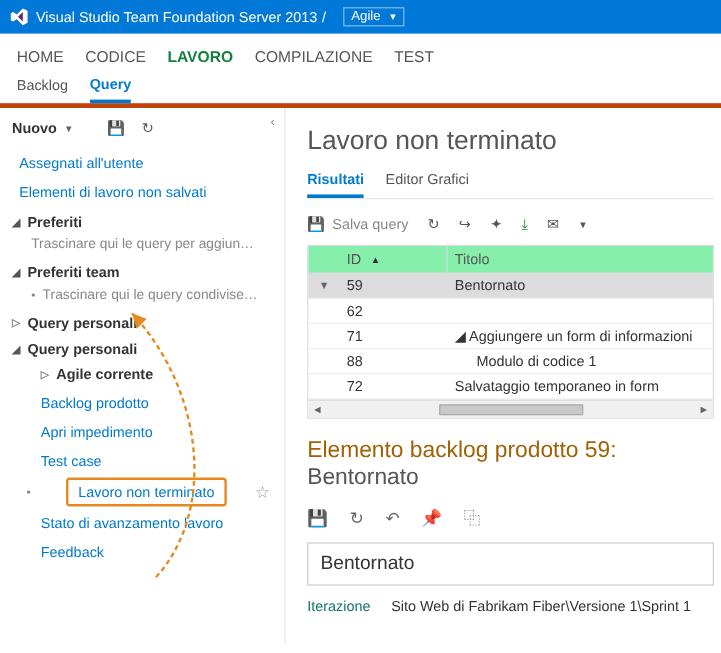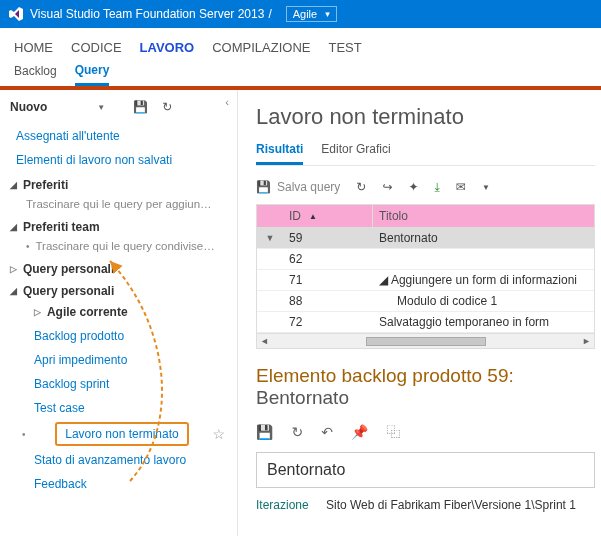--- a/index.html
+++ b/index.html
@@ -3,28 +3,28 @@
 <meta charset="utf-8">
 <style>
   * { box-sizing: border-box; margin: 0; padding: 0; }
   body { font-family: "Segoe UI", Arial, sans-serif; font-size: 12px; color: #333; background: #fff; width: 601px; height: 544px; overflow: hidden; position: relative; }
   .titlebar { background: #0078d7; color: #fff; height: 28px; display: flex; align-items: center; padding: 0 8px; font-size: 12px; }
   .titlebar .vs-logo { width: 16px; height: 16px; margin-right: 6px; }
   .titlebar .proj-dd { margin-left: 10px; display: flex; align-items: center; border: 1px solid rgba(255,255,255,0.5); padding: 1px 6px; font-size: 11px;}
   .titlebar .dd-arrow { margin-left: 8px; font-size: 9px; }
   .hubnav { display: flex; align-items: center; padding: 12px 14px 6px 14px; gap: 18px; font-size: 13px; color: #555; }
   .hubnav .hub { cursor: pointer; }
-  .hubnav .hub.active { color: #1d4ed8; font-weight: 600; }
+  .hubnav .hub.active { color: #15803d; font-weight: 600; }
   .subnav { display: flex; align-items: center; padding: 2px 14px 0 14px; gap: 18px; font-size: 12px; color: #555; border-bottom: 4px solid #c2410c; }
   .subnav .sub { padding-bottom: 8px; cursor: pointer; }
   .subnav .sub.active { color: #007acc; font-weight: 600; border-bottom: 3px solid #007acc; padding-bottom: 6px; }
   .content { display: flex; height: calc(544px - 28px - 40px - 30px); }
   .sidebar { width: 238px; border-right: 1px solid #e5e5e5; padding: 10px 8px 10px 10px; overflow: hidden; font-size: 12px; color: #333; position: relative; }
   .sidebar .topbar { display: flex; align-items: center; padding-bottom: 10px; }
-  .sidebar .newbtn { display: flex; align-items: center; font-weight: 600; color: #333; cursor: pointer; gap: 44px; }
+  .sidebar .newbtn { display: flex; align-items: center; font-weight: 600; color: #333; cursor: pointer; }
   .sidebar .newbtn .dd { font-size: 8px; margin-left: 6px; color: #666; }
   .sidebar .tool-icons { display: flex; align-items: center; gap: 14px; margin-left: 28px; }
   .sidebar .tool-icons span { color: #555; cursor: pointer; }
   .sidebar .collapse-chevron { position: absolute; top: 6px; right: 8px; font-size: 11px; color: #888; cursor: pointer; }
   .side-link { color: #007acc; padding: 5px 4px 5px 6px; cursor: pointer; display:block;}
   .side-section { padding: 6px 0 2px 0; font-weight: 600; font-size: 12px; color: #333; display:flex; align-items:center; }
   .side-section .tri { font-size: 9px; margin-right: 6px; color:#555; }
   .side-hint { color: #888; padding: 4px 4px 4px 16px; font-size: 11.5px; white-space: nowrap; overflow: hidden; text-overflow: ellipsis; }
   .side-sub { color: #007acc; padding: 5px 4px 5px 24px; cursor: pointer; display:block;}
   .side-sub.bold { font-weight: 600; color:#333; display:flex; align-items:center;}
@@ -36,21 +36,21 @@
   .dotbullet { color:#888; margin-right:6px; font-size:10px;}
   .main { flex: 1; padding: 14px 6px 8px 18px; overflow: hidden; }
   .main h2 { font-weight: 300; font-size: 22px; color: #555; margin-bottom: 12px; }
   .main .tabs { display: flex; gap: 18px; font-size: 12px; color: #555; border-bottom:1px solid #e5e5e5; margin-bottom: 10px;}
   .main .tabs .tab { padding-bottom: 8px; cursor: pointer; }
   .main .tabs .tab.active { color: #007acc; font-weight:600; border-bottom:3px solid #007acc; padding-bottom:6px;}
   .main .toolbar { display:flex; align-items:center; gap:16px; padding:4px 0 10px 0; color:#666; font-size:12px;}
   .main .toolbar .savequery { display:flex; align-items:center; gap:6px; color:#888;}
   .main .toolbar .ticon { cursor:pointer; color:#555;}
   .grid { border:1px solid #ddd; }
-  .grid .gh { display:flex; background:#f9a8d4; border-bottom:1px solid #ddd; font-size:12px; color:#555;}
+  .grid .gh { display:flex; background:#86efac; border-bottom:1px solid #ddd; font-size:12px; color:#555;}
   .grid .gh .c-exp { width:26px;}
   .grid .gh .c-id { width:90px; padding:4px 6px; border-right:1px solid #ddd; display:flex; align-items:center; gap:8px;}
   .grid .gh .c-title { flex:1; padding:4px 6px;}
   .grid .row { display:flex; font-size:12px; border-bottom:1px solid #eee; align-items:center; }
   .grid .row .c-exp { width:26px; text-align:center; font-size:9px; color:#666;}
   .grid .row .c-id { width:90px; padding:3px 6px;}
   .grid .row .c-title { flex:1; padding:3px 6px; white-space:nowrap; overflow:hidden; text-overflow:ellipsis;}
   .grid .row.sel { background:#dcdcdc; }
   .grid .scrollbar { height:15px; background:#f0f0f0; border-top:1px solid #ddd; display:flex; align-items:center; justify-content:space-between; padding:0 3px;}
   .grid .scrollbar .arrow{ font-size:9px; color:#666;}
@@ -135,21 +135,20 @@
         <span class="tri">◢</span>
         <span>Query personali</span>
       </div>
 
     <span class="side-sub bold">
         <span class="tri right">▷</span>
         <span>Agile corrente</span>
       </span>
     <span class="side-sub">Backlog prodotto</span>
     <span class="side-sub">Apri impedimento</span>
-    <span class="side-sub">Backlog sprint</span>
     <span class="side-sub">Test case</span>
     <div class="side-sub selected-wrap">
       <span class="dotbullet">•</span>
       <span class="selected side-sub" style="padding-left:8px">Lavoro non terminato</span>
       <span class="star">☆</span>
     </div>
     <span class="side-sub">Stato di avanzamento lavoro</span>
     <span class="side-sub">Feedback</span>
 
     <svg class="annot-arrow">

